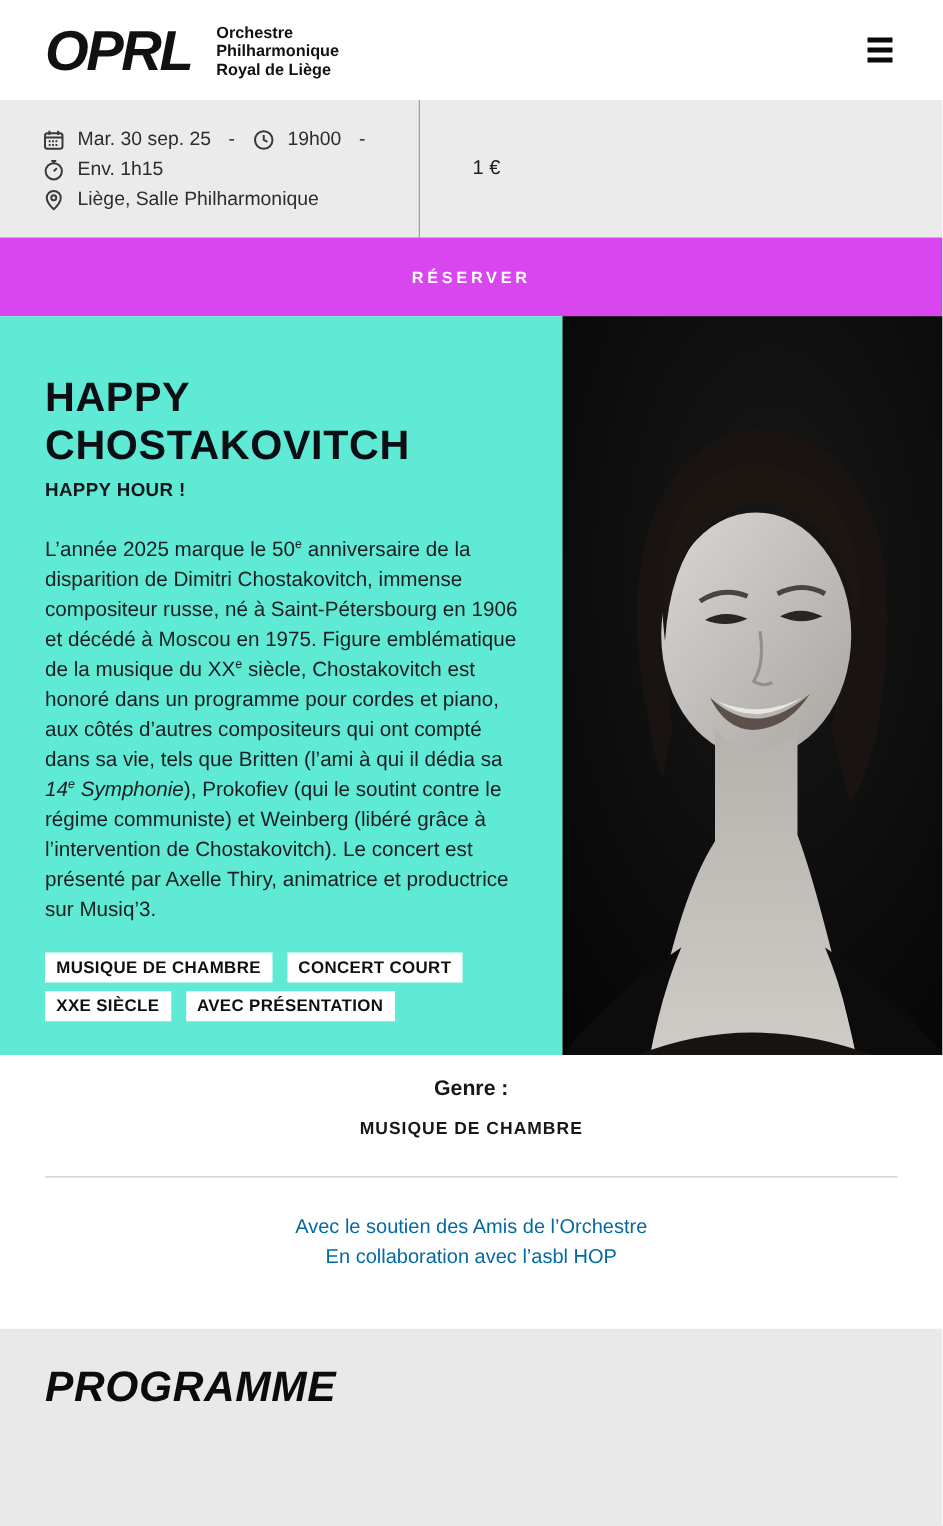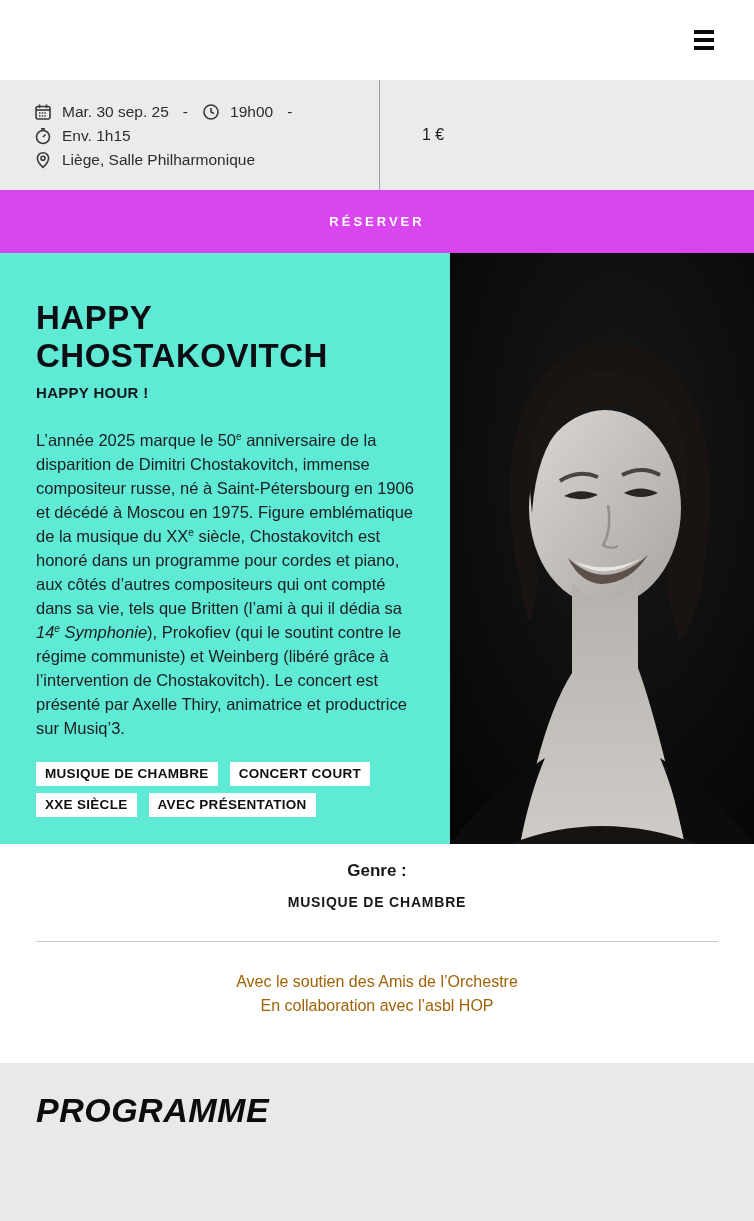--- a/index.html
+++ b/index.html
@@ -41,21 +41,21 @@
     right:40px; top:30px;
     width:20px; height:20px;
     display:flex; flex-direction:column; justify-content:space-between;
     background:none; border:none; cursor:pointer;
   }
   .hamburger span { display:block; height:4px; background:#0b0b0b; }
 
   
   .info-bar { display:flex; height:110px; background:#ebebeb; }
   .info-left {
-    width:380px;
+    width:336px;
     border-right:1px solid #9aa0ab;
     padding:20px 0 0 34px;
   }
   .info-row {
     display:flex; align-items:center; gap:10px;
     height:24px; font-size:15.5px; color:#2d2d2d;
   }
   .info-row .dash { margin:0 4px; color:#2d2d2d; }
   .info-icon { width:18px; height:18px; flex:0 0 18px; }
   .info-icon svg { width:18px; height:18px; display:block; stroke:#3a3a3a; fill:none; stroke-width:1.6; }
@@ -117,37 +117,45 @@
 
   
   .genre-section {
     height:219px; background:#ffffff;
     text-align:center;
     padding-top:17px;
   }
   .genre-label { font-size:17px; font-weight:700; color:#171717; }
   .genre-value { margin-top:13px; font-size:14px; font-weight:700; letter-spacing:0.8px; color:#171717; }
   .genre-divider { margin:31px 36px 0; border:none; border-top:1px solid #c9c9c9; }
-  .support-lines { margin-top:28px; font-size:16px; line-height:24px; color:#a16207; }
+  .support-lines { margin-top:28px; font-size:16px; line-height:24px; color:#0369a1; }
 
   
   .programme-section {
     height:158px; background:#e9e9e9;
     padding:28px 36px 0;
   }
   .programme-title {
     font-size:34px; font-weight:800; letter-spacing:0.5px; color:#0c0c0c;
     font-style:italic;
   }
   .programme-works { margin-top:25px; font-size:16.5px; color:#1d1d1d; }
 </style>
 </head>
 <body>
 
 <header class="header">
+  <div class="logo">
+    <span class="logo-word">OPRL</span>
+    <span class="logo-sub">
+      <span>Orchestre</span><br>
+      <span>Philharmonique</span><br>
+      <span>Royal de Liège</span>
+    </span>
+  </div>
   <button class="hamburger" aria-label="menu">
     <span></span>
       <span></span>
       <span></span>
   </button>
 </header>
 
 <section class="info-bar" style="background: rgb(235, 235, 235);">
   <div class="info-left">
     <div class="info-row">

